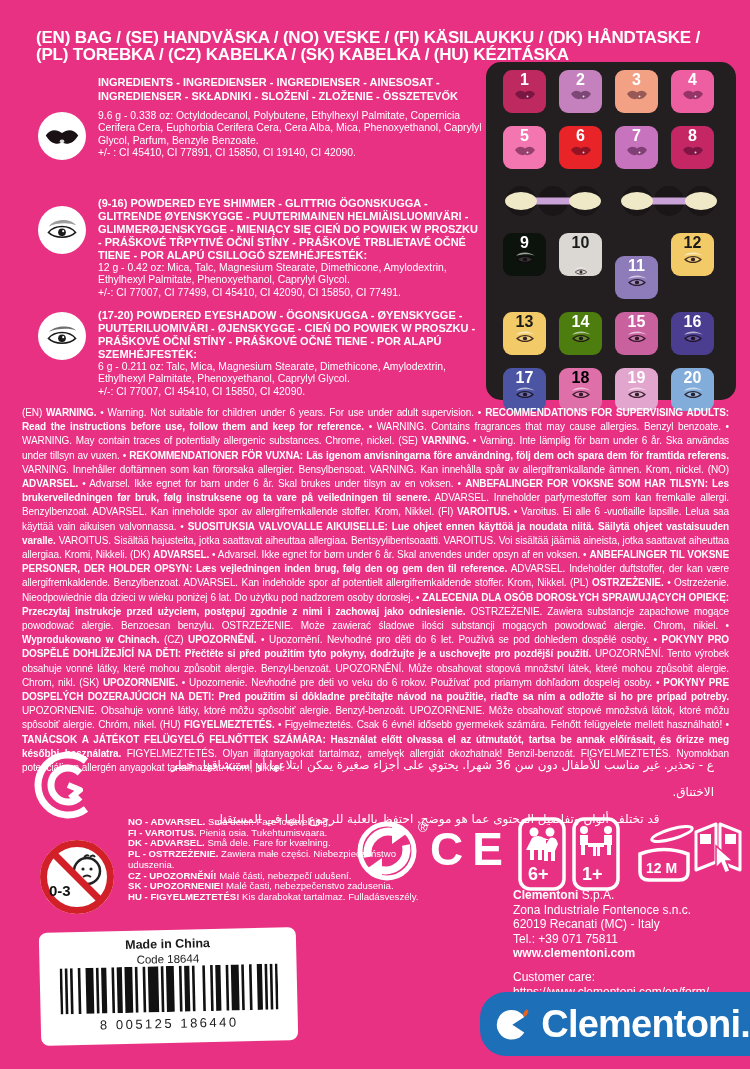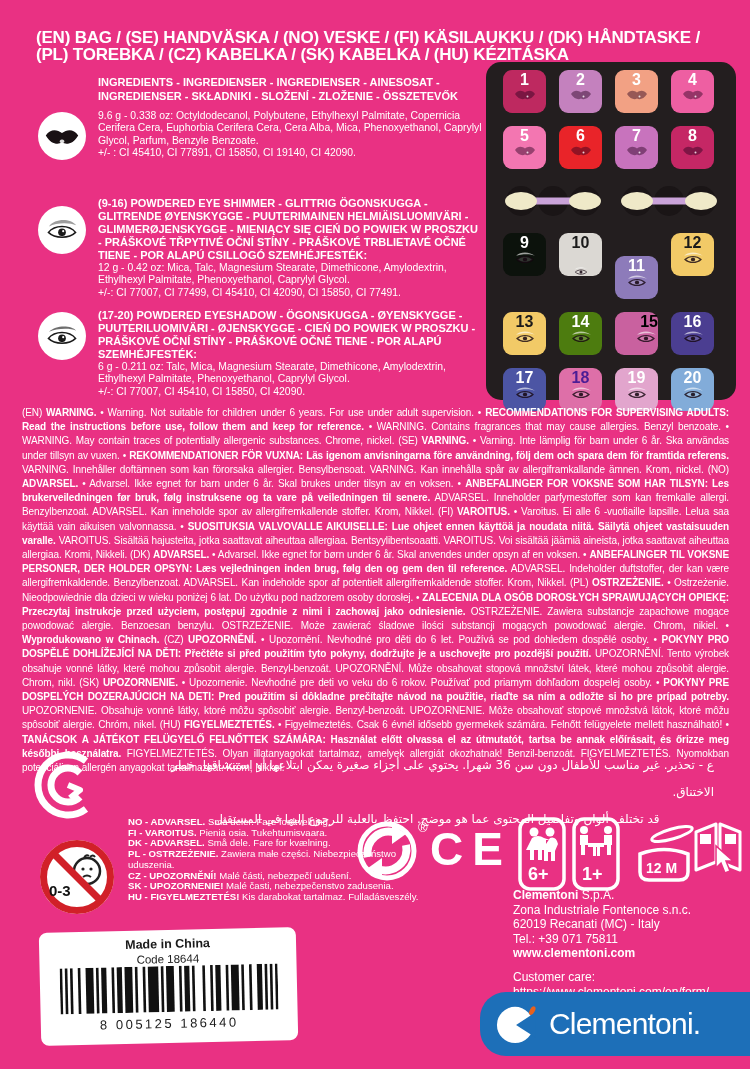--- a/index.html
+++ b/index.html
@@ -48,21 +48,21 @@
   .barcode{left:40px;top:930px;width:257px;height:113px;background:#fff;border-radius:8px;
            transform:rotate(-1.3deg);color:#1A1A1A;text-align:center;box-sizing:border-box;
            padding-top:7px;}
   .barcode .made{font-weight:bold;font-size:12.5px;line-height:15px;}
   .barcode .code{font-size:11.5px;line-height:14px;}
   .barcode .digits{font-size:13px;letter-spacing:2.5px;line-height:14px;margin-top:1px;}
 
   .brand-panel{left:480px;top:992px;width:270px;height:64px;background:#1D6FB8;
                border-radius:26px 0 0 26px;display:flex;align-items:center;
                padding-left:16px;box-sizing:border-box;}
-  .logo-text{font-size:30px;font-weight:normal;letter-spacing:-0.8px;margin-left:11px;}
+  .logo-text{font-size:38px;font-weight:bold;letter-spacing:-0.8px;margin-left:11px;}
 </style>
 </head>
 <body>
 
 <div class="abs header">(EN) BAG / (SE) HANDVÄSKA / (NO) VESKE / (FI) KÄSILAUKKU / (DK) HÅNDTASKE / (PL) TOREBKA / (CZ) KABELKA / (SK) KABELKA / (HU) KÉZITÁSKA</div>
 
 <div class="abs ing-title">INGREDIENTS - INGREDIENSER - INGREDIENSER - AINESOSAT - INGREDIENSER - SKŁADNIKI - SLOŽENÍ - ZLOŽENIE - ÖSSZETEVŐK</div>
 
 <div class="abs icon-circle" style="left:38px;top:112px;">
   <svg width="36" height="22" viewBox="0 0 60 36">
@@ -222,21 +222,21 @@
         </svg>
       </div>
       <div class="swatch" style="background: #4d7c0f; color: rgb(255, 255, 255);">
         <span class="num">14</span>
         <svg width="24" height="14" viewBox="0 0 48 28">
           <path d="M6,10 C16,0 34,2 44,10 C36,5 16,6 6,10 Z" fill="rgba(255,255,255,0.6)"></path>
           <path d="M8,17 C17,9 31,9 40,17 C31,25 17,25 8,17 Z" fill="rgba(255,255,255,0.15)" stroke="rgba(20,5,15,0.8)" stroke-width="2.4"></path>
           <circle cx="24" cy="17" r="4.2" fill="rgba(20,5,15,0.85)"></circle>
         </svg>
       </div>
-      <div class="swatch" style="background: rgb(201, 97, 159); color: #000000; align-items: flex-end;">
+      <div class="swatch" style="background: rgb(201, 97, 159); color: #ffffff;">
         <span class="num">15</span>
         <svg width="24" height="14" viewBox="0 0 48 28">
           <path d="M6,10 C16,0 34,2 44,10 C36,5 16,6 6,10 Z" fill="rgba(255,255,255,0.6)"></path>
           <path d="M8,17 C17,9 31,9 40,17 C31,25 17,25 8,17 Z" fill="rgba(255,255,255,0.15)" stroke="rgba(20,5,15,0.8)" stroke-width="2.4"></path>
           <circle cx="24" cy="17" r="4.2" fill="rgba(20,5,15,0.85)"></circle>
         </svg>
       </div>
       <div class="swatch" style="background: rgb(75, 62, 145); color: rgb(255, 255, 255);">
         <span class="num">16</span>
         <svg width="24" height="14" viewBox="0 0 48 28">
@@ -246,21 +246,21 @@
         </svg>
       </div>
       <div class="swatch" style="background: rgb(76, 85, 164); color: rgb(255, 255, 255);">
         <span class="num">17</span>
         <svg width="24" height="14" viewBox="0 0 48 28">
           <path d="M6,10 C16,0 34,2 44,10 C36,5 16,6 6,10 Z" fill="rgba(255,255,255,0.6)"></path>
           <path d="M8,17 C17,9 31,9 40,17 C31,25 17,25 8,17 Z" fill="rgba(255,255,255,0.15)" stroke="rgba(20,5,15,0.8)" stroke-width="2.4"></path>
           <circle cx="24" cy="17" r="4.2" fill="rgba(20,5,15,0.85)"></circle>
         </svg>
       </div>
-      <div class="swatch" style="background: rgb(222, 111, 168); color: #4c1d95;">
+      <div class="swatch" style="background: rgb(222, 111, 168); color: #000000;">
         <span class="num">18</span>
         <svg width="24" height="14" viewBox="0 0 48 28">
           <path d="M6,10 C16,0 34,2 44,10 C36,5 16,6 6,10 Z" fill="rgba(255,255,255,0.6)"></path>
           <path d="M8,17 C17,9 31,9 40,17 C31,25 17,25 8,17 Z" fill="rgba(255,255,255,0.15)" stroke="rgba(20,5,15,0.8)" stroke-width="2.4"></path>
           <circle cx="24" cy="17" r="4.2" fill="rgba(20,5,15,0.85)"></circle>
         </svg>
       </div>
       <div class="swatch" style="background: rgb(226, 165, 205); color: rgb(255, 255, 255);">
         <span class="num">19</span>
         <svg width="24" height="14" viewBox="0 0 48 28">

